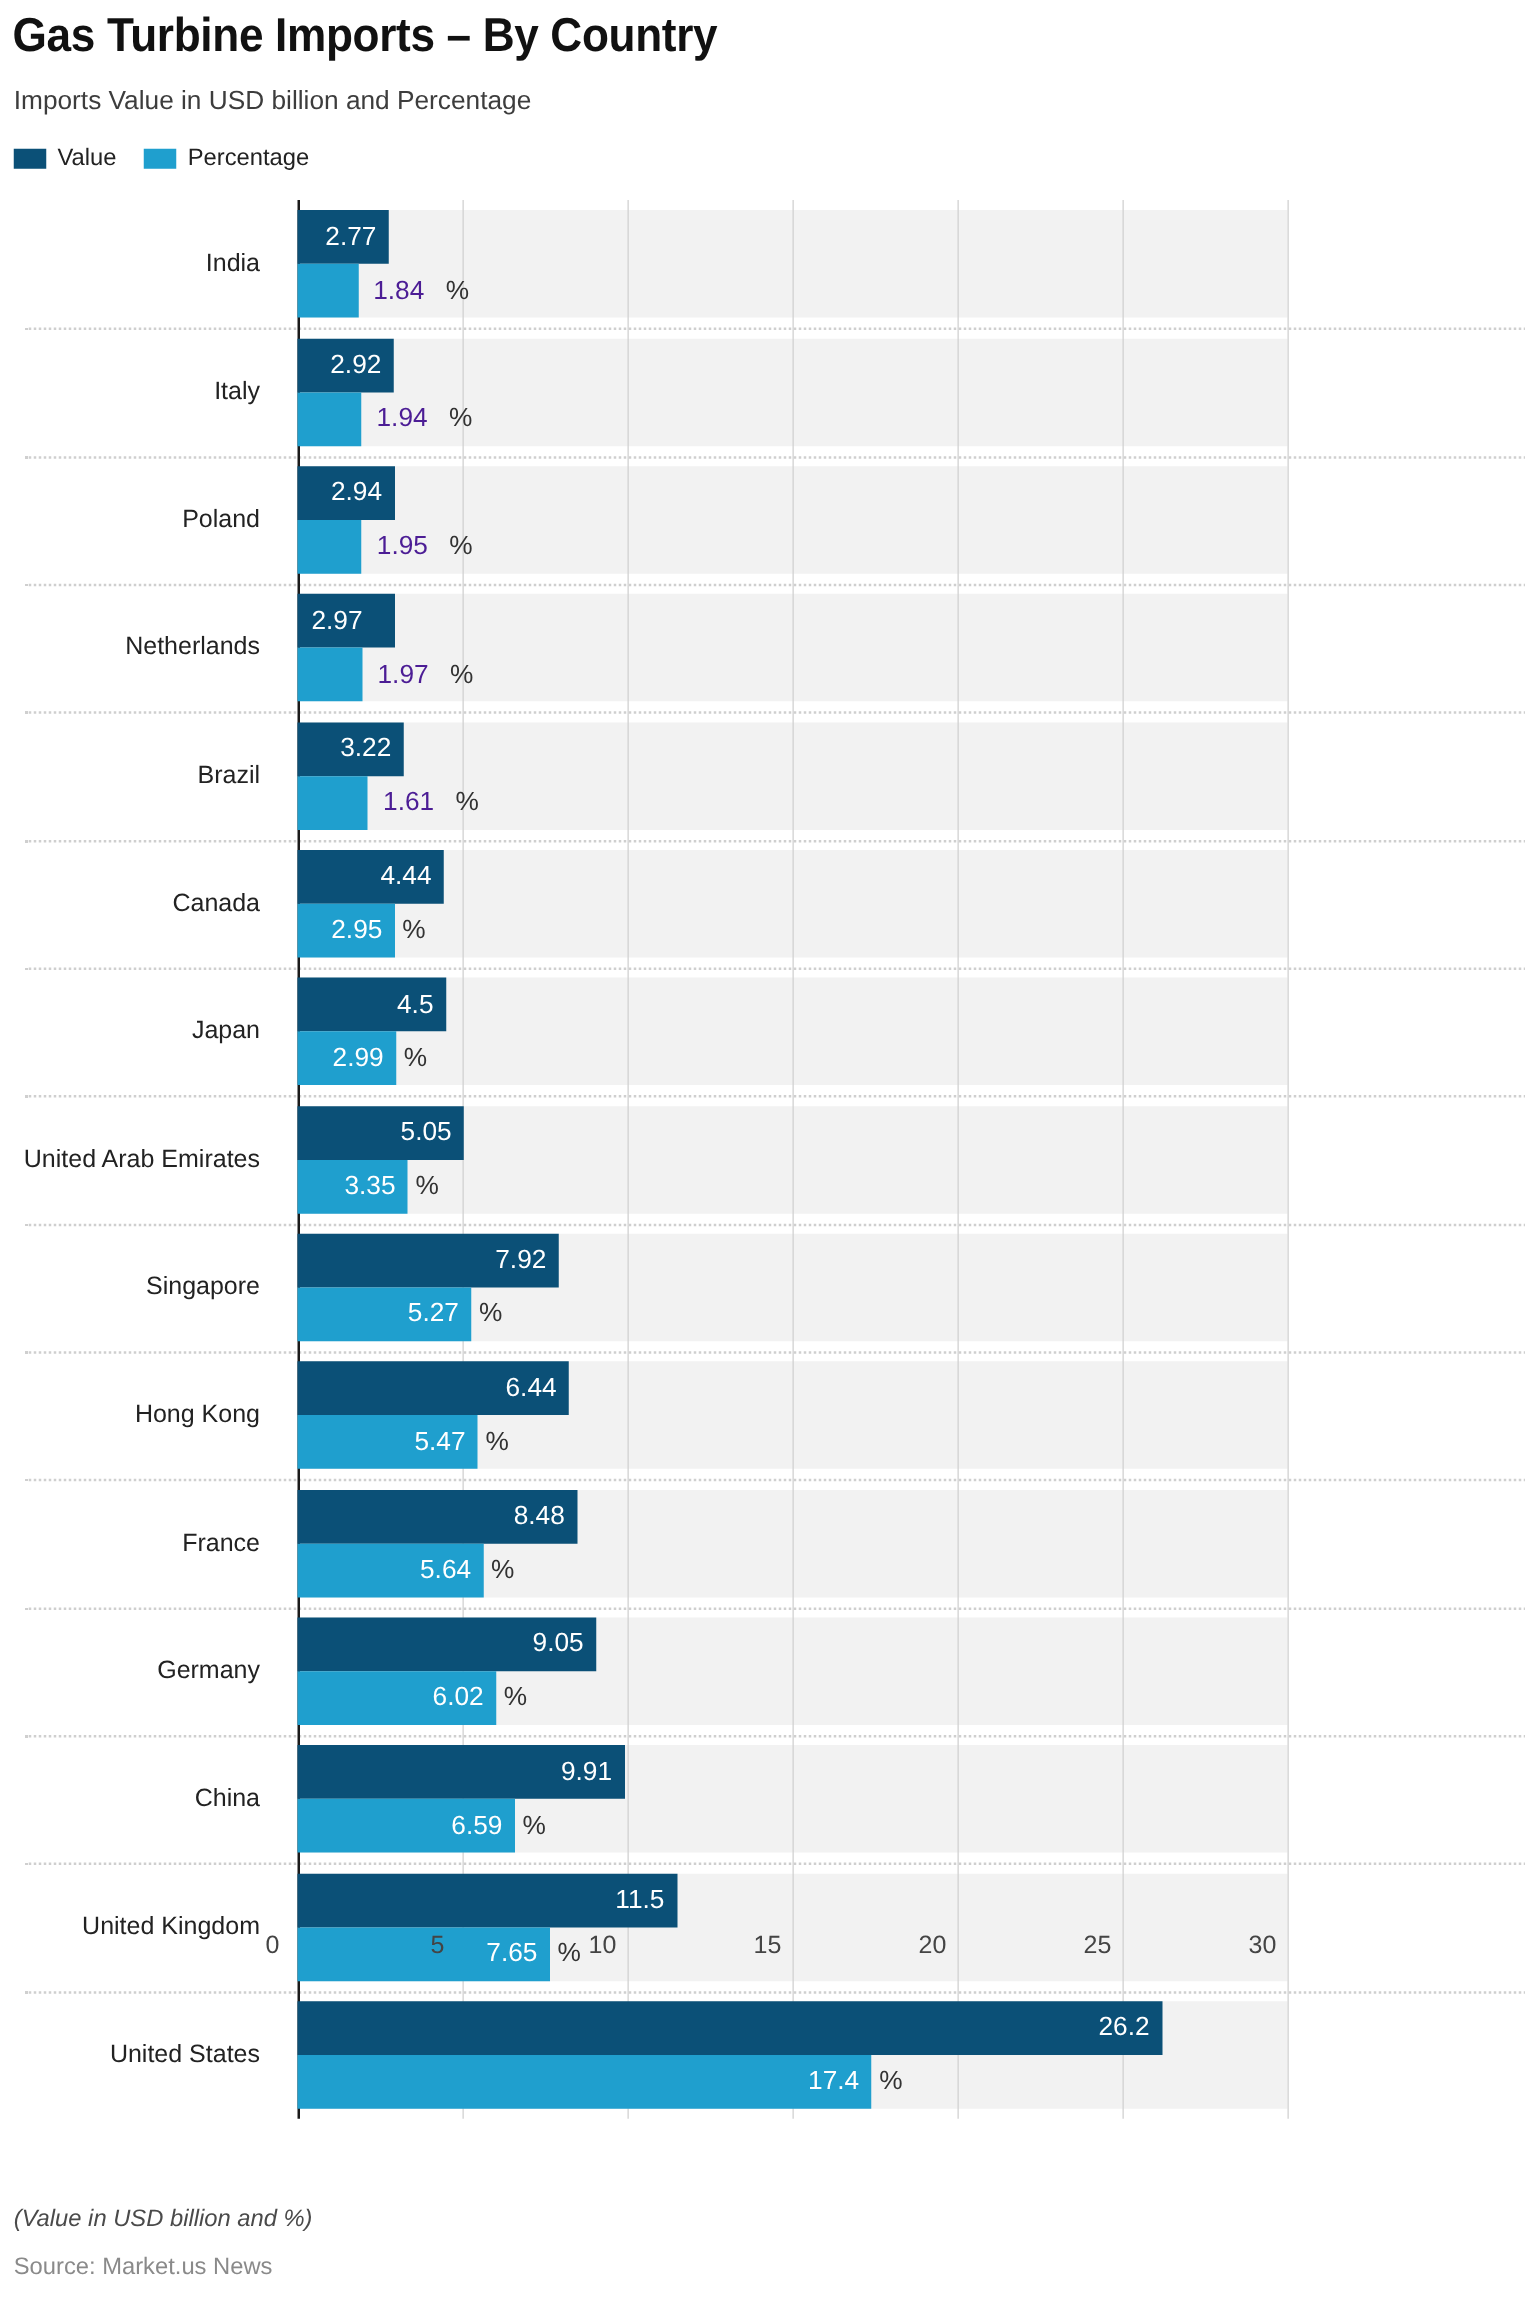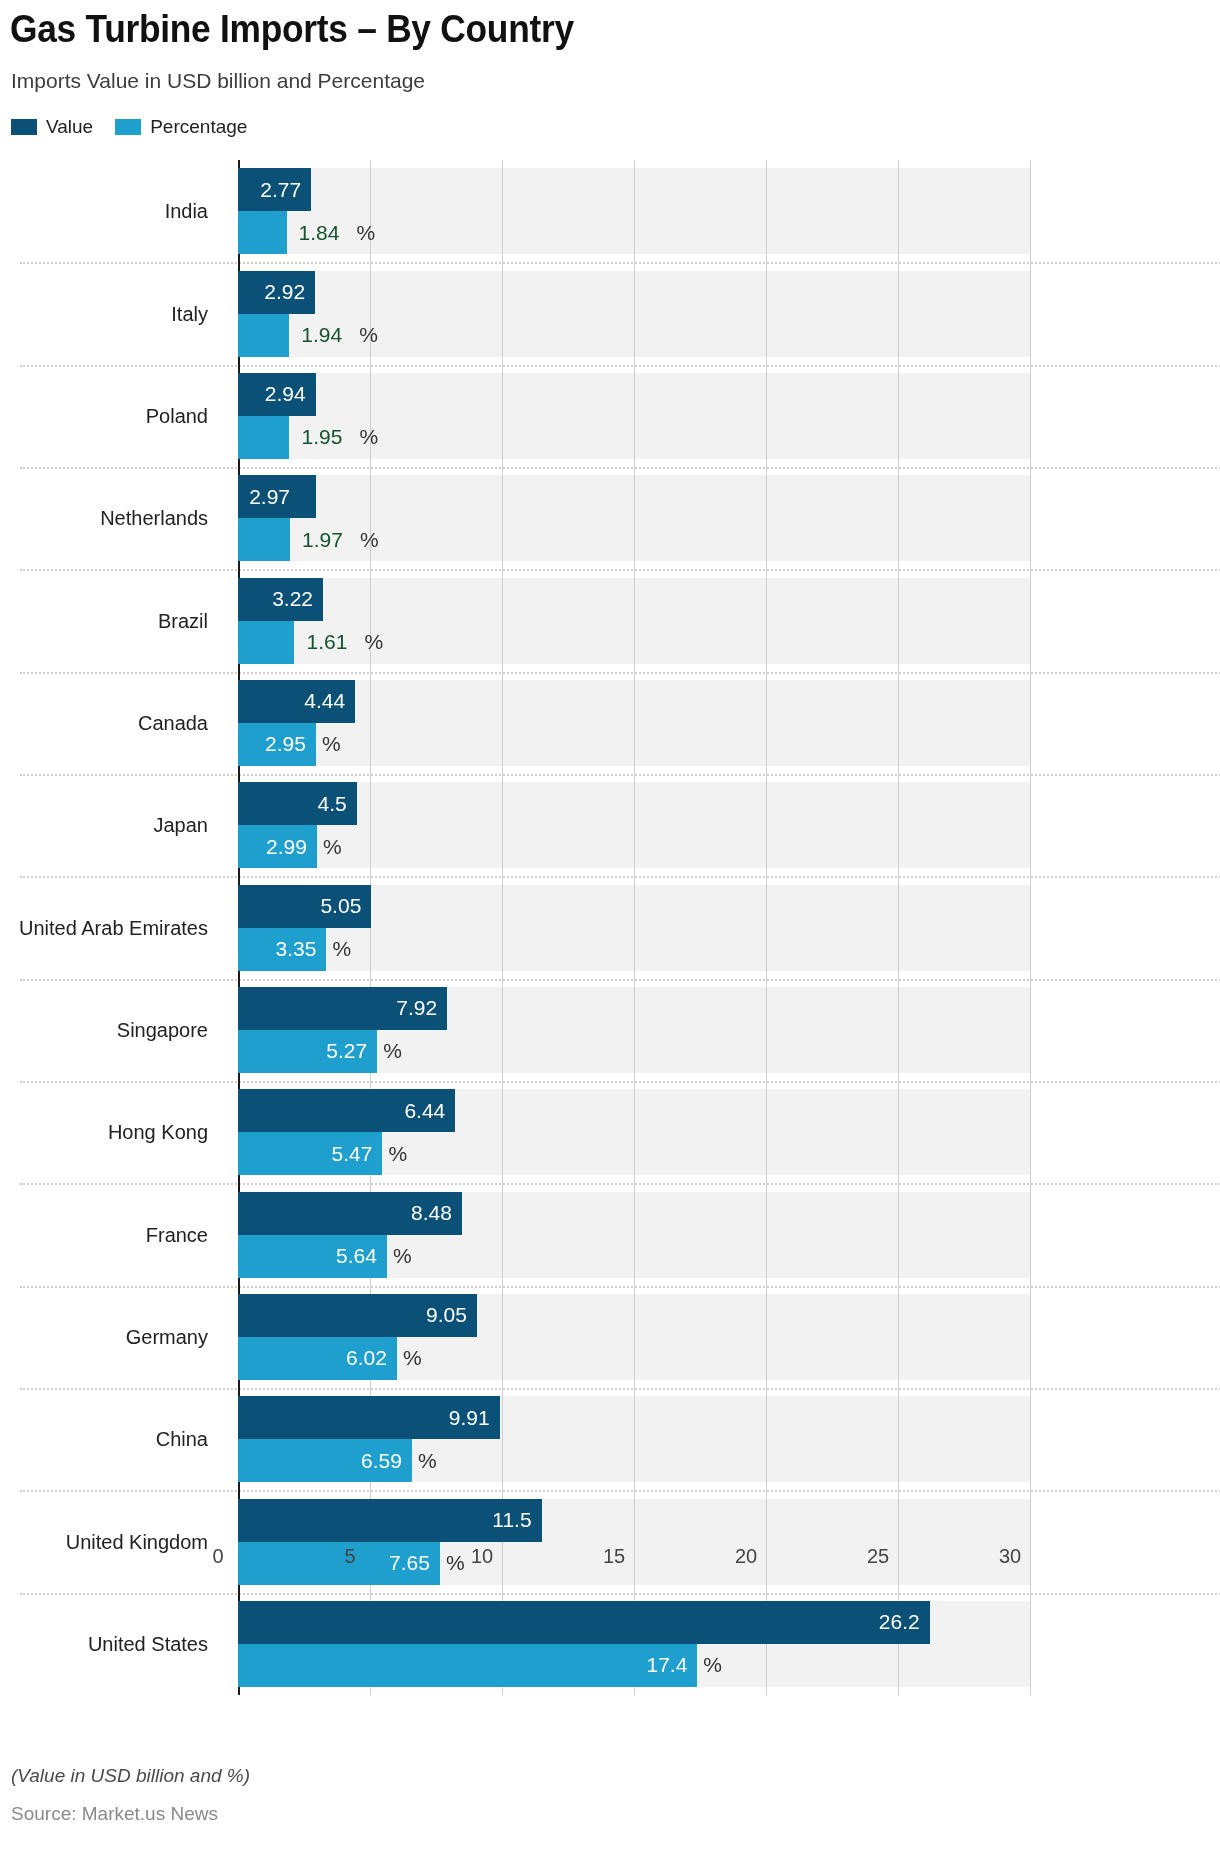--- a/index.html
+++ b/index.html
@@ -63,21 +63,21 @@
   .bar.value{background:#0b5077;}
   .bar.pct{background:#1f9fce;}
 
   .bar-label{
     position:absolute;
     font-size:21px;
     white-space:nowrap;
     transform:translateY(-50%);
   }
   .bar-label.inside{color:#ffffff;}
-  .bar-label.outside{color:#14532d;}
+  .bar-label.outside{color:#4c1d95;}
   .pct-sign{
     position:absolute;
     font-size:21px;color:#333333;white-space:nowrap;
     transform:translateY(-50%);
   }
 
   
   .xtick{
     position:absolute;
     top:1545px;

